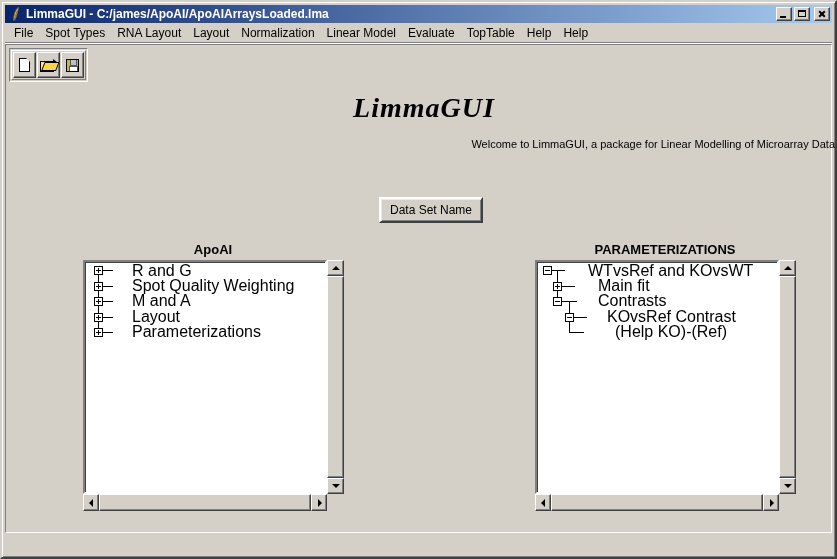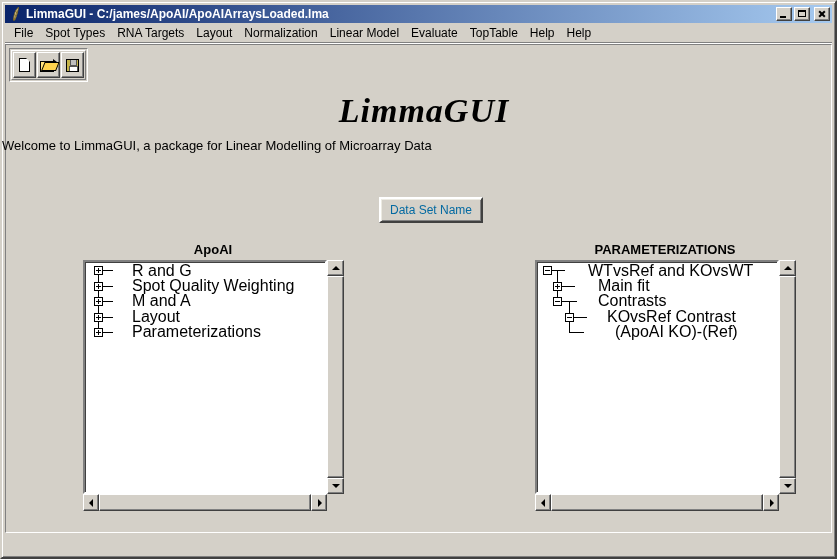--- a/index.html
+++ b/index.html
@@ -94,27 +94,27 @@
     border-top:3px solid transparent; border-bottom:3px solid transparent; border-left:4px solid #000;
   }
   .icon-save { width:13px; height:13px; background:#C6B54A; border:1px solid #000; position:relative; }
   .icon-save::before { content:''; position:absolute; top:0; left:3px; width:5px; height:5px; background:#C0C0C0; border:1px solid #555; border-top:none; }
   .icon-save::after  { content:''; position:absolute; bottom:0; left:2px; width:7px; height:4px; background:#FFFFFF; border:1px solid #555; border-bottom:none; }
 
   
   .app-title {
     position:absolute; left:11px; right:0; top:90px; text-align:center;
     font-family:"Liberation Serif", serif; font-style:italic; font-weight:bold;
-    font-size:34px; letter-spacing:1px;
-  }
-  .app-subtitle { position:absolute; left:0; right:0; top:136px; text-align:left; font-size:13px; }
+    font-size:28px; letter-spacing:1px;
+  }
+  .app-subtitle { position:absolute; left:0; right:0; top:136px; text-align:right; font-size:11px; }
 
   .dataset-btn {
     position:absolute; left:377px; top:195px; width:104px; height:26px;
-    background:#D4D0C8; font-size:12px; font-family:inherit; color:#0369a1;
+    background:#D4D0C8; font-size:12px; font-family:inherit; color:#000000;
     border:2px solid; border-color:#FFFFFF #404040 #404040 #FFFFFF;
     box-shadow: inset 1px 1px 0 #ECEAE2, inset -1px -1px 0 #808080;
     display:flex; align-items:center; justify-content:center; cursor:default;
   }
 
   
   .panel-header { position:absolute; width:260px; top:240px; text-align:center; font-weight:bold; font-size:13px; }
   .panel-header.left  { left:81px; }
   .panel-header.right { left:533px; }
 
@@ -187,21 +187,21 @@
       <span class="winbtn">
           <span class="glyph-max"></span>
         </span>
       <span class="winbtn close-btn"><span class="glyph-close"></span></span>
     </span>
   </div>
 
   <div class="menubar">
     <span class="menu-item">File</span>
     <span class="menu-item">Spot Types</span>
-    <span class="menu-item">RNA Targets</span>
+    <span class="menu-item">RNA Layout</span>
     <span class="menu-item">Layout</span>
     <span class="menu-item">Normalization</span>
     <span class="menu-item">Linear Model</span>
     <span class="menu-item">Evaluate</span>
     <span class="menu-item">TopTable</span>
     <span class="menu-item">Help</span>
     <span class="menu-item">Help</span>
   </div>
   <div class="menu-separator"></div>
 
@@ -280,21 +280,21 @@
       <div class="tline" style="left:35px; top:53px; width:13px; height:1px;"></div>
       <div class="tline" style="left:30px; top:68px; width:15px; height:1px;"></div>
       <div class="tbox" style="left:4px;  top:2px;"></div>
       <div class="tbox plus" style="left:14px; top:18px;"></div>
       <div class="tbox" style="left:14px; top:33px;"></div>
       <div class="tbox" style="left:26px; top:49px;"></div>
       <div class="tlabel" style="left:49px; top:0;">WTvsRef and KOvsWT</div>
       <div class="tlabel" style="left:59px; top:15px;">Main fit</div>
       <div class="tlabel" style="left:59px; top:30px;">Contrasts</div>
       <div class="tlabel" style="left:68px; top:46px;">KOvsRef Contrast</div>
-      <div class="tlabel" style="left:76px; top:61px;">(ApoAI KO)-(Ref)</div>
+      <div class="tlabel" style="left:76px; top:61px;">(Help KO)-(Ref)</div>
     </div>
   </div>
   <div class="vscroll right">
     <span class="sb-btn">
         <span class="arr up"></span>
       </span>
     <span class="sb-thumb"></span>
     <span class="sb-btn">
         <span class="arr down"></span>
       </span>

